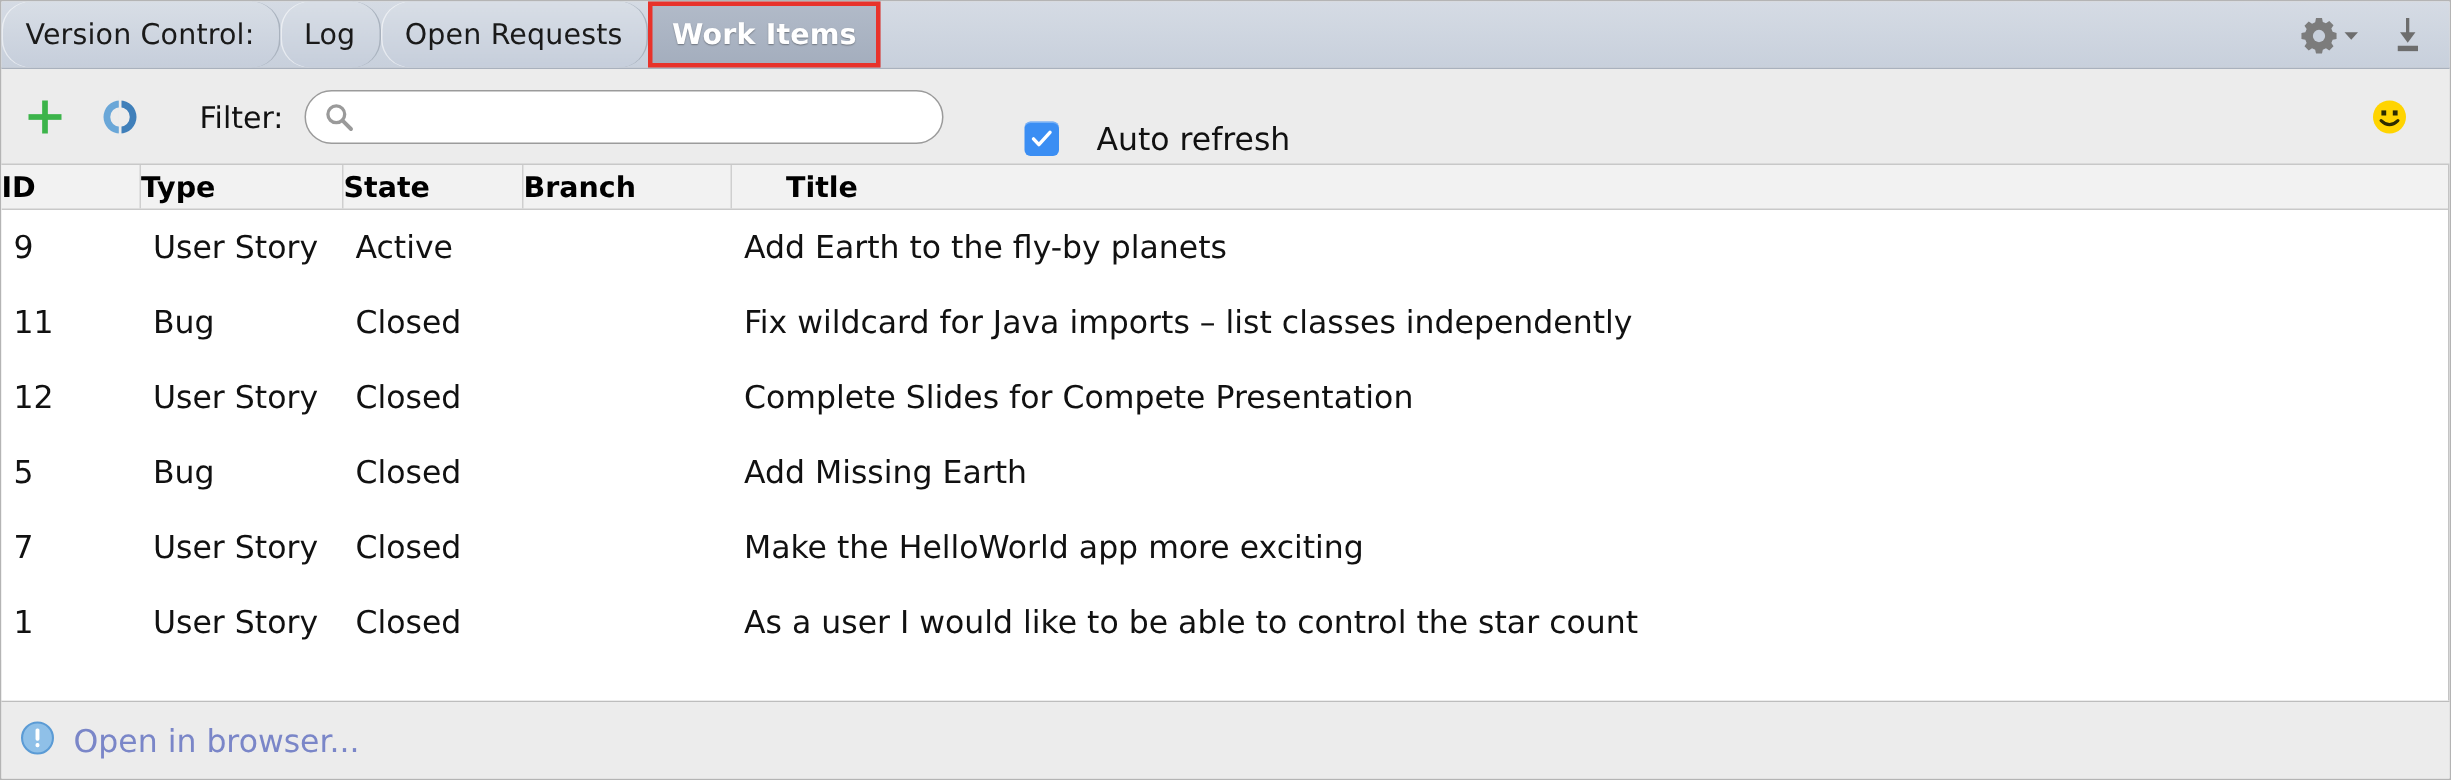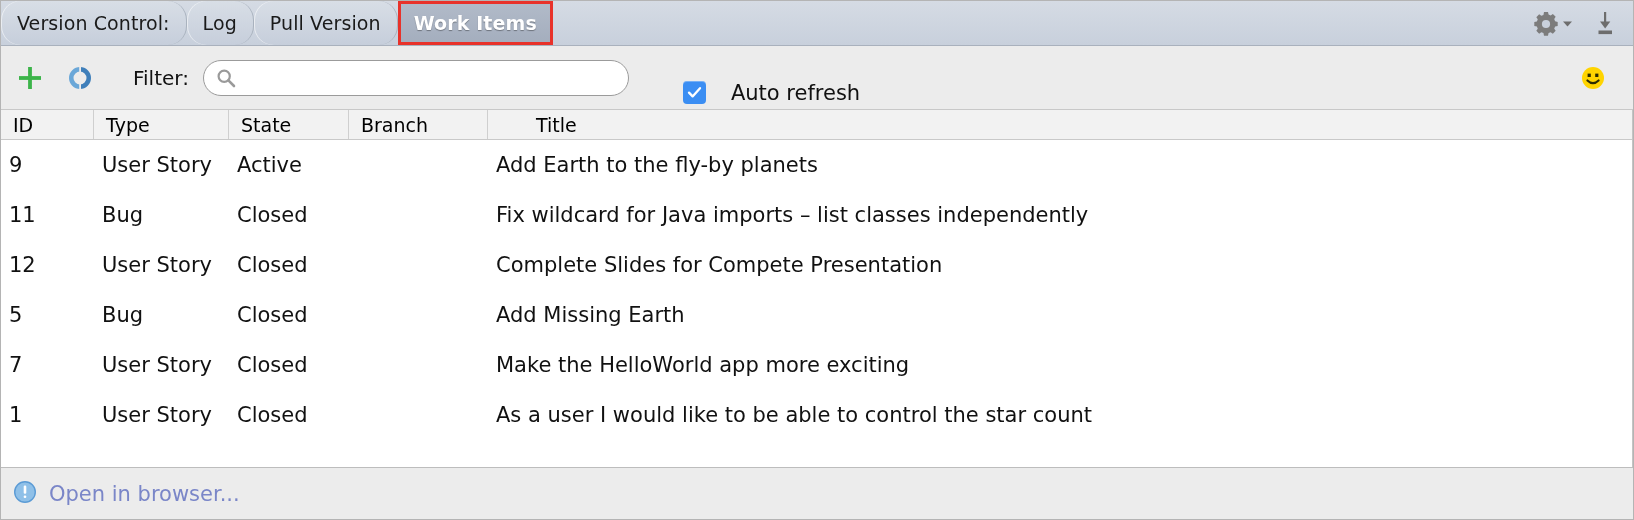--- a/index.html
+++ b/index.html
@@ -182,24 +182,24 @@
     height: 30px;
     background: #f2f2f2;
     border-bottom: 1px solid #c9c9c9;
     display: flex;
     align-items: center;
     box-sizing: border-box;
     position: relative;
   }
   .th {
     font-size: 19px;
-    font-weight: normal;
+    font-weight: bold;
     color: #000;
     box-sizing: border-box;
-    padding-left: 12px;
+    padding-left: 0;
     display: flex;
     align-items: center;
     height: 100%;
     border-right: 1px solid #cfcfcf;
     white-space: nowrap;
   }
   .th.last { border-right: none; flex: 1; margin-left: 36px; }
   .rows { display: flex; flex-direction: column; }
   .row {
     height: 50px;
@@ -258,21 +258,21 @@
     <div class="tab title plain">
       <span>Version Control:</span>
     </div>
 
 
     <div class="tab plain">
       <span>Log</span>
     </div>
 
     <div class="tab plain">
-      <span>Pull Version</span>
+      <span>Open Requests</span>
     </div>
 
     <div class="tab selected">
       <span>Work Items</span>
       <span class="hl"></span>
     </div>
 
     <div class="tabbar-spacer"></div>
 
     <div class="tabbar-actions">

